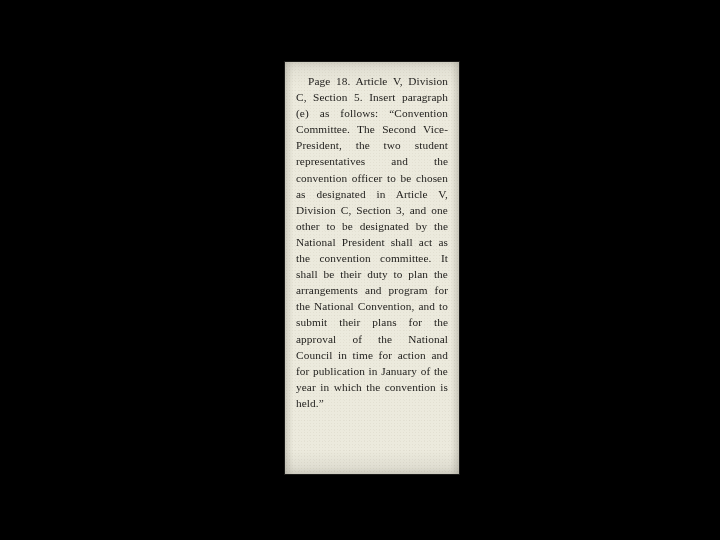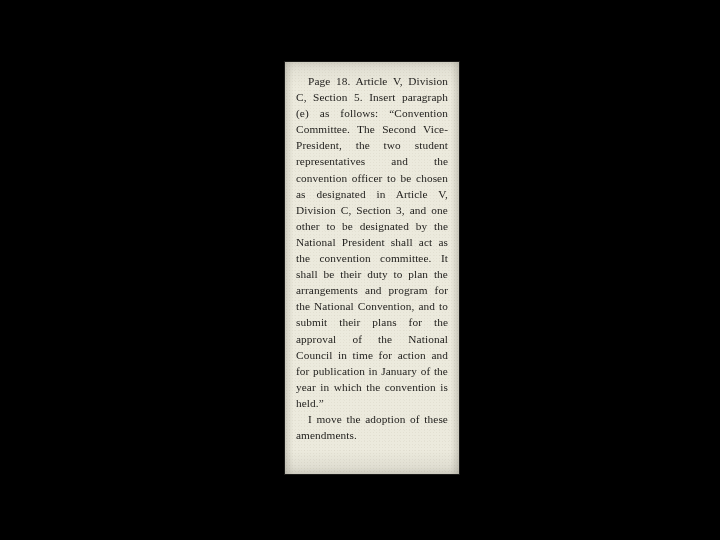--- a/index.html
+++ b/index.html
@@ -81,18 +81,17 @@
   }
 </style>
 </head>
 <body>
 
 <div class="stage">
   <div class="clipping">
     <div class="paper-inner"></div>
     <div class="column">
       <p>Page 18. Article V, Division C, Section 5. Insert paragraph (e) as follows: “Convention Committee. The Second Vice-President, the two student representatives and the convention officer to be chosen as designated in Article V, Division C, Section 3, and one other to be designated by the National President shall act as the convention committee. It shall be their duty to plan the arrangements and program for the National Convention, and to submit their plans for the approval of the National Council in time for action and for publication in January of the year in which the convention is held.”</p>
-      <p>I move the adoption of these amendments.</p>
     </div>
     <div class="grain"></div>
     <div class="edge-shadow"></div>
   </div>
 </div>
 
 </body></html>

